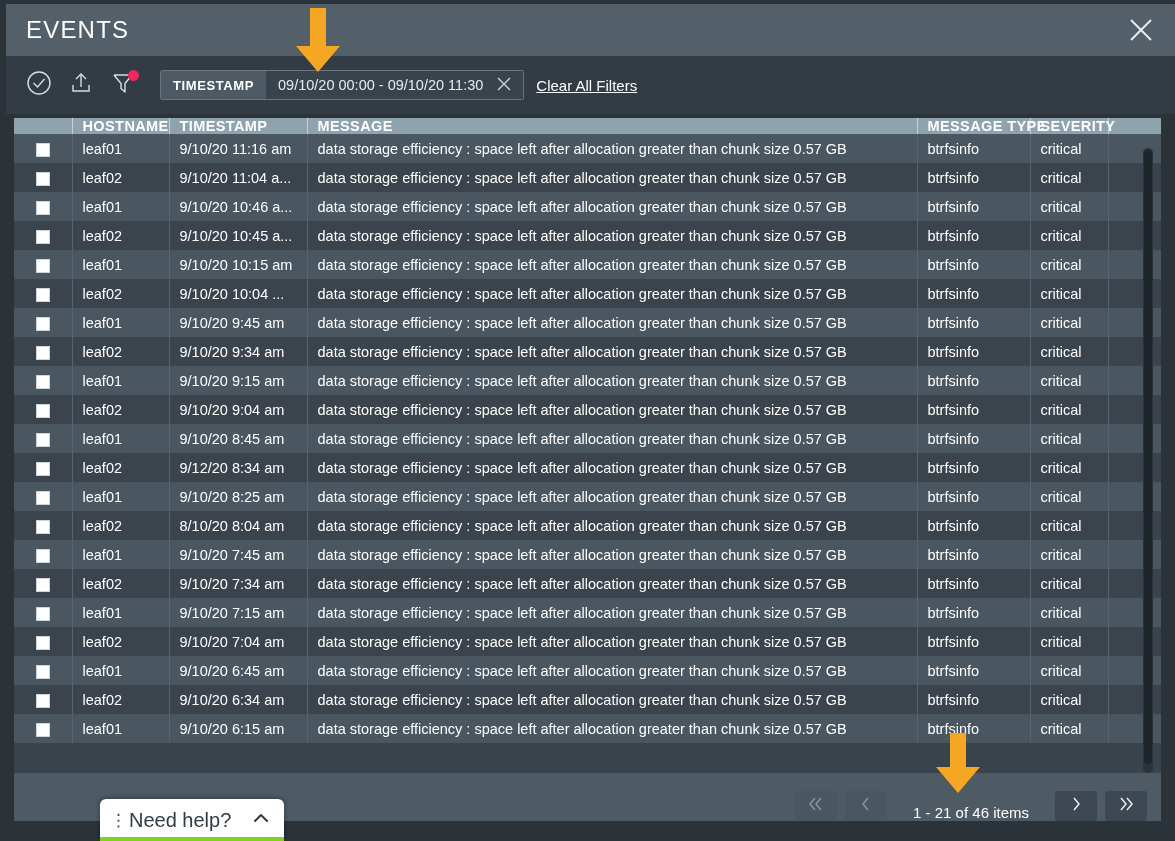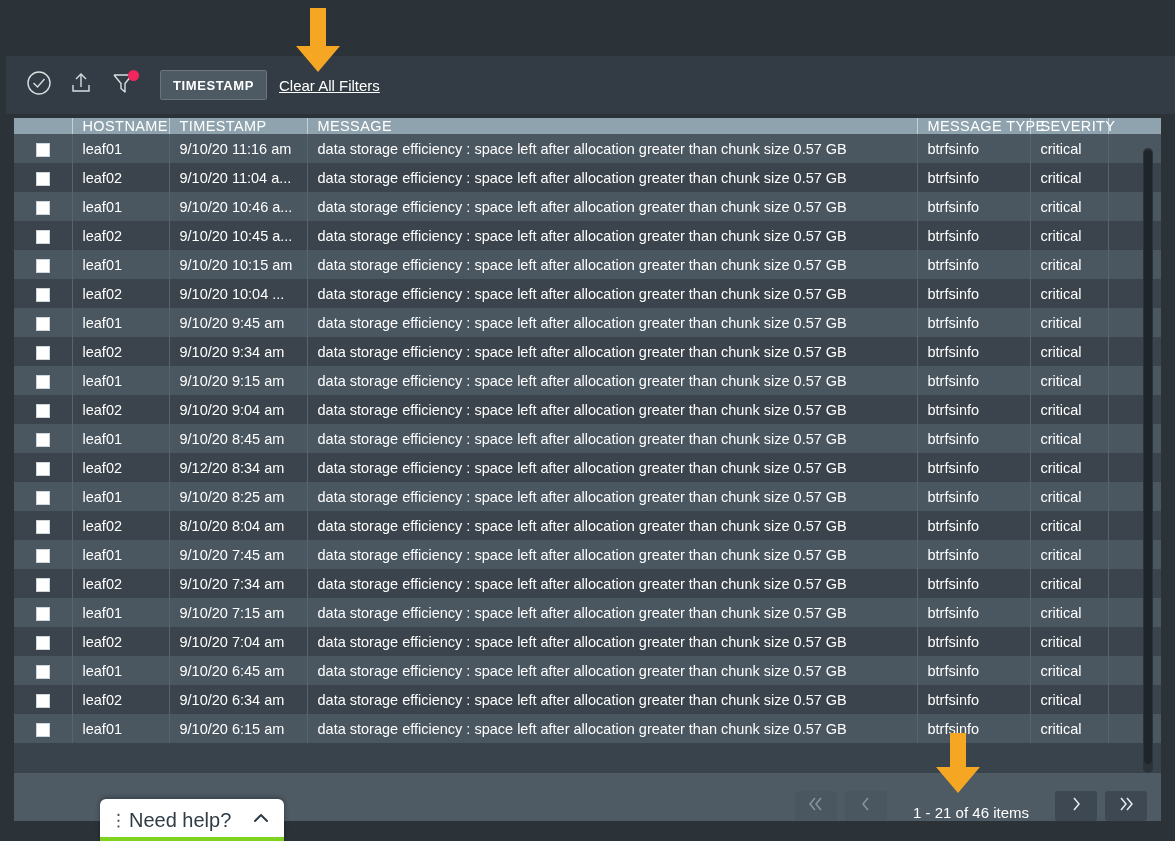--- a/index.html
+++ b/index.html
@@ -117,21 +117,21 @@
   }
   table {
     border-collapse: collapse;
     width: 1147px;
     table-layout: fixed;
   }
   thead th {
     background: #8fa3af;
     color: #ffffff;
     font-size: 14.5px;
-    font-weight: normal;
+    font-weight: bold;
     letter-spacing: 0.4px;
     text-align: left;
     height: 14px;
     padding: 0 0 0 10px;
     border-right: 1px solid #c3d0d8;
     white-space: nowrap;
   }
   thead th.first { border-right: 1px solid #c3d0d8; }
   thead th.last { border-right: none; }
 
@@ -249,20 +249,31 @@
   .arrow {
     position: absolute;
     pointer-events: none;
   }
 </style>
 </head>
 <body>
 
 <div id="app">
 
+  <div class="titlebar">
+    <div class="title-text">EVENTS</div>
+    <div class="close-btn">
+      <span>
+        <svg width="28" height="28" viewBox="0 0 28 28">
+          <line x1="4" y1="4" x2="24" y2="24" stroke="#e9edef" stroke-width="2"></line>
+          <line x1="24" y1="4" x2="4" y2="24" stroke="#e9edef" stroke-width="2"></line>
+        </svg>
+      </span>
+    </div>
+  </div>
 
   <div class="toolbar">
 
     <div class="tb-icon">
       <span>
         <svg width="26" height="26" viewBox="0 0 26 26">
           <circle cx="13" cy="13" r="11" fill="none" stroke="#d8dee2" stroke-width="1.4"></circle>
           <polyline points="7.5,13 11.5,17 18.5,9" fill="none" stroke="#d8dee2" stroke-width="1.4"></polyline>
         </svg>
       </span>
@@ -282,20 +293,31 @@
       <span>
         <svg width="26" height="26" viewBox="0 0 26 26">
           <polyline points="4,5 22,5 15,13.5 15,22 11,18.5 11,13.5 4,5" fill="none" stroke="#d8dee2" stroke-width="1.4" stroke-linejoin="round"></polyline>
         </svg>
       </span>
       <span class="badge-dot"></span>
     </div>
 
     <div class="filter-chip">
       <div class="chip-label">TIMESTAMP</div>
+      <div class="chip-value">
+        <span>09/10/20 00:00 - 09/10/20 11:30</span>
+        <span class="chip-x">
+          <span>
+            <svg width="18" height="18" viewBox="0 0 18 18">
+              <line x1="3" y1="3" x2="15" y2="15" stroke="#c9d1d6" stroke-width="1.4"></line>
+              <line x1="15" y1="3" x2="3" y2="15" stroke="#c9d1d6" stroke-width="1.4"></line>
+            </svg>
+          </span>
+        </span>
+      </div>
     </div>
 
     <div class="clear-filters">Clear All Filters</div>
   </div>
 
   <div class="table-wrap">
     <table>
       <thead>
         <tr>
           <th class="first c-cb"></th>

